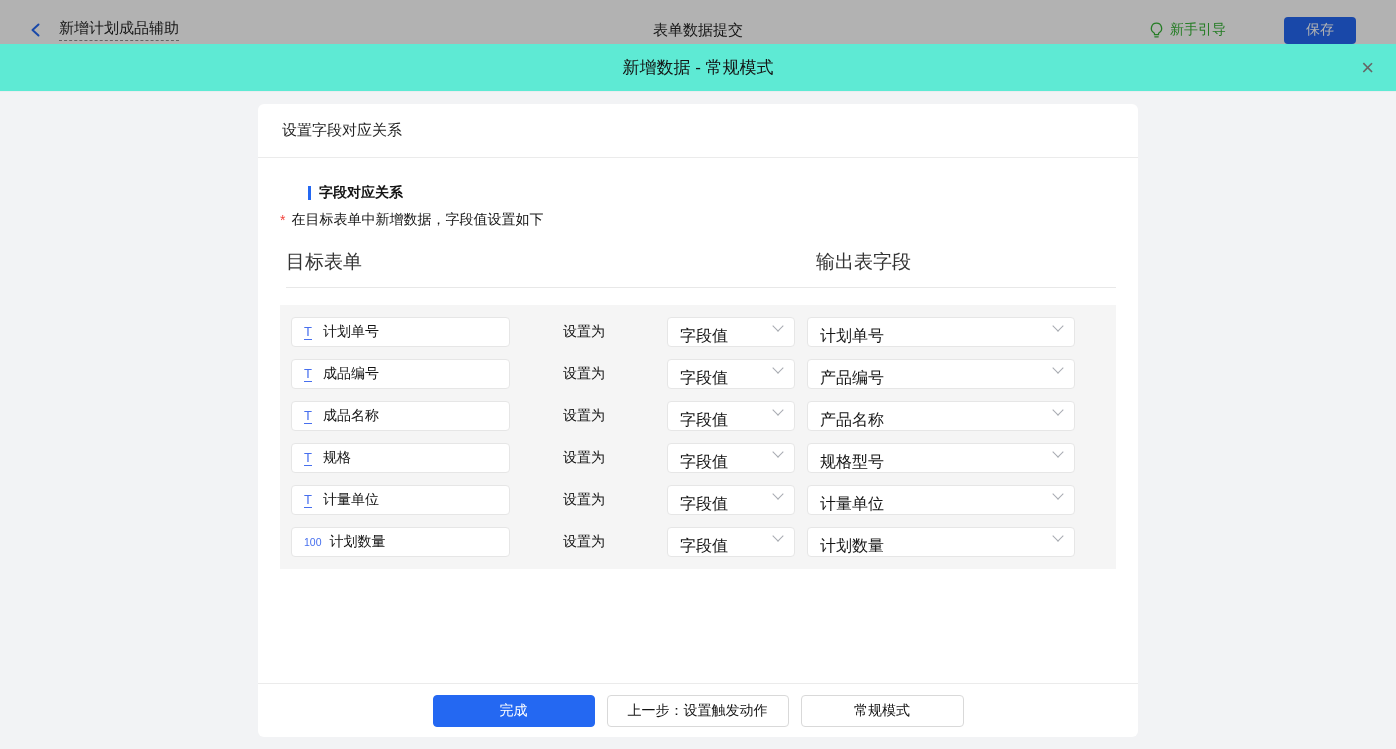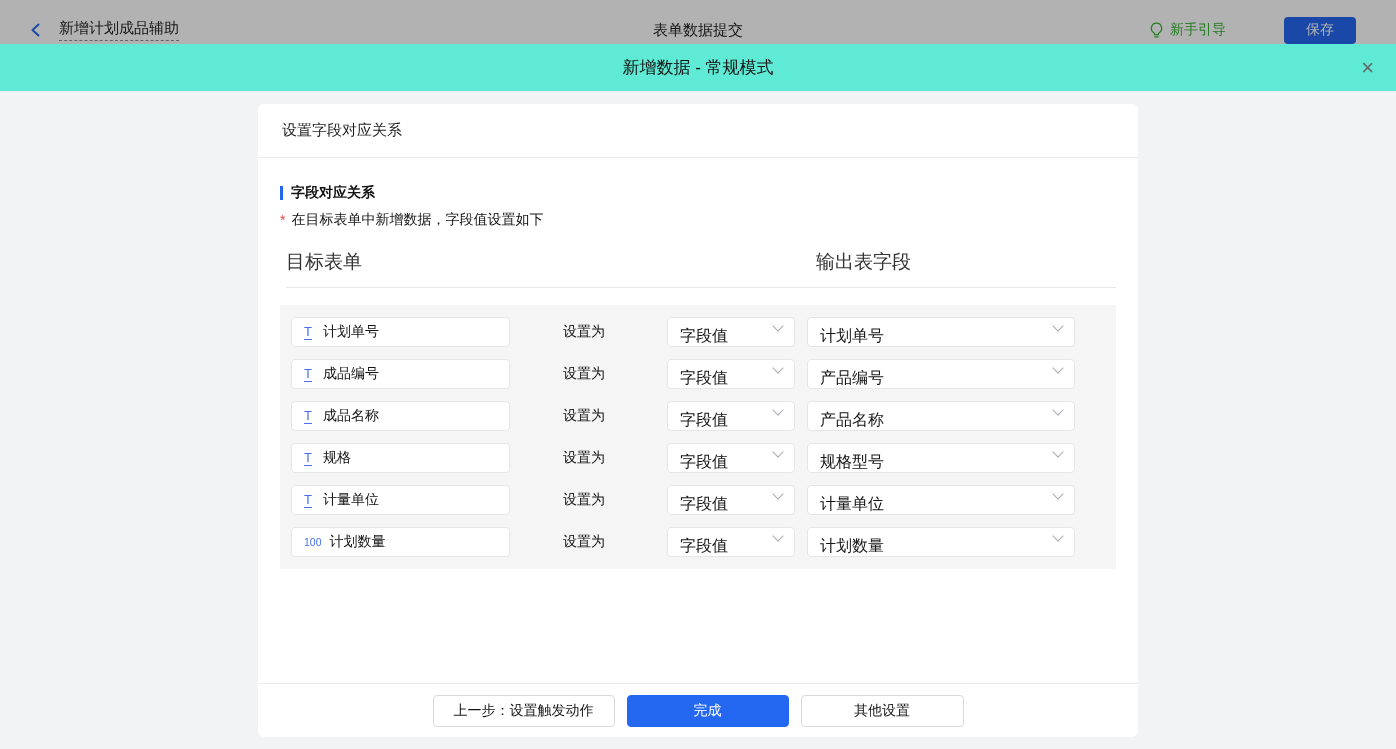--- a/index.html
+++ b/index.html
@@ -26,21 +26,21 @@
                color:#666; line-height:1; cursor:pointer; }
 
   
   .modal-body { height:657px; padding:12px 0; }
   .card { width:880px; height:633px; margin:0 auto; background:#fff; border-radius:6px;
           display:flex; flex-direction:column; }
   .card-header { height:54px; padding:0 24px; display:flex; align-items:center; font-size:15px;
                  color:#1f1f1f; border-bottom:1px solid #ebebeb; }
   .card-content { flex:1; padding:26px 22px 0; overflow:hidden; }
 
-  .section-title { display:flex; align-items:center; gap:8px; font-size:14px; font-weight:bold; color:#141414; }
+  .section-title { display:flex; align-items:center; gap:8px; font-size:14px; font-weight:bold; color:#141414;margin-left:28px; }
   .section-bar { width:3px; height:14px; background:#2468f2; }
   .note { margin-top:9px; display:flex; align-items:flex-start; gap:6px; font-size:14px; color:#141414; }
   .req-mark { color:#f2413a; font-size:14px; margin-top:2px; line-height:1; }
 
   .col-headers { margin:20px 0 0 6px; padding-bottom:12px; border-bottom:1px solid #e8e8e8;
                  position:relative; font-size:19px; color:#333; }
   .col-output { position:absolute; left:530px; top:0; }
 
   .panel { margin-top:17px; width:836px; background:#f5f5f5; padding:12px 11px; }
   .map-row { display:flex; align-items:center; height:30px; margin-bottom:12px; }
@@ -214,19 +214,19 @@
     </div>
     <div class="select output">
       <span>计划数量</span>
       <span class="chev"></span>
     </div>
   </div>
 </div>
     </div>
 
     <div class="card-footer">
+      <button class="btn primary">完成</button>
       <button class="btn">上一步：设置触发动作</button>
-      <button class="btn primary">完成</button>
-      <button class="btn other">其他设置</button>
+      <button class="btn other">常规模式</button>
     </div>
 
   </div>
 </div>
 
 </body></html>

